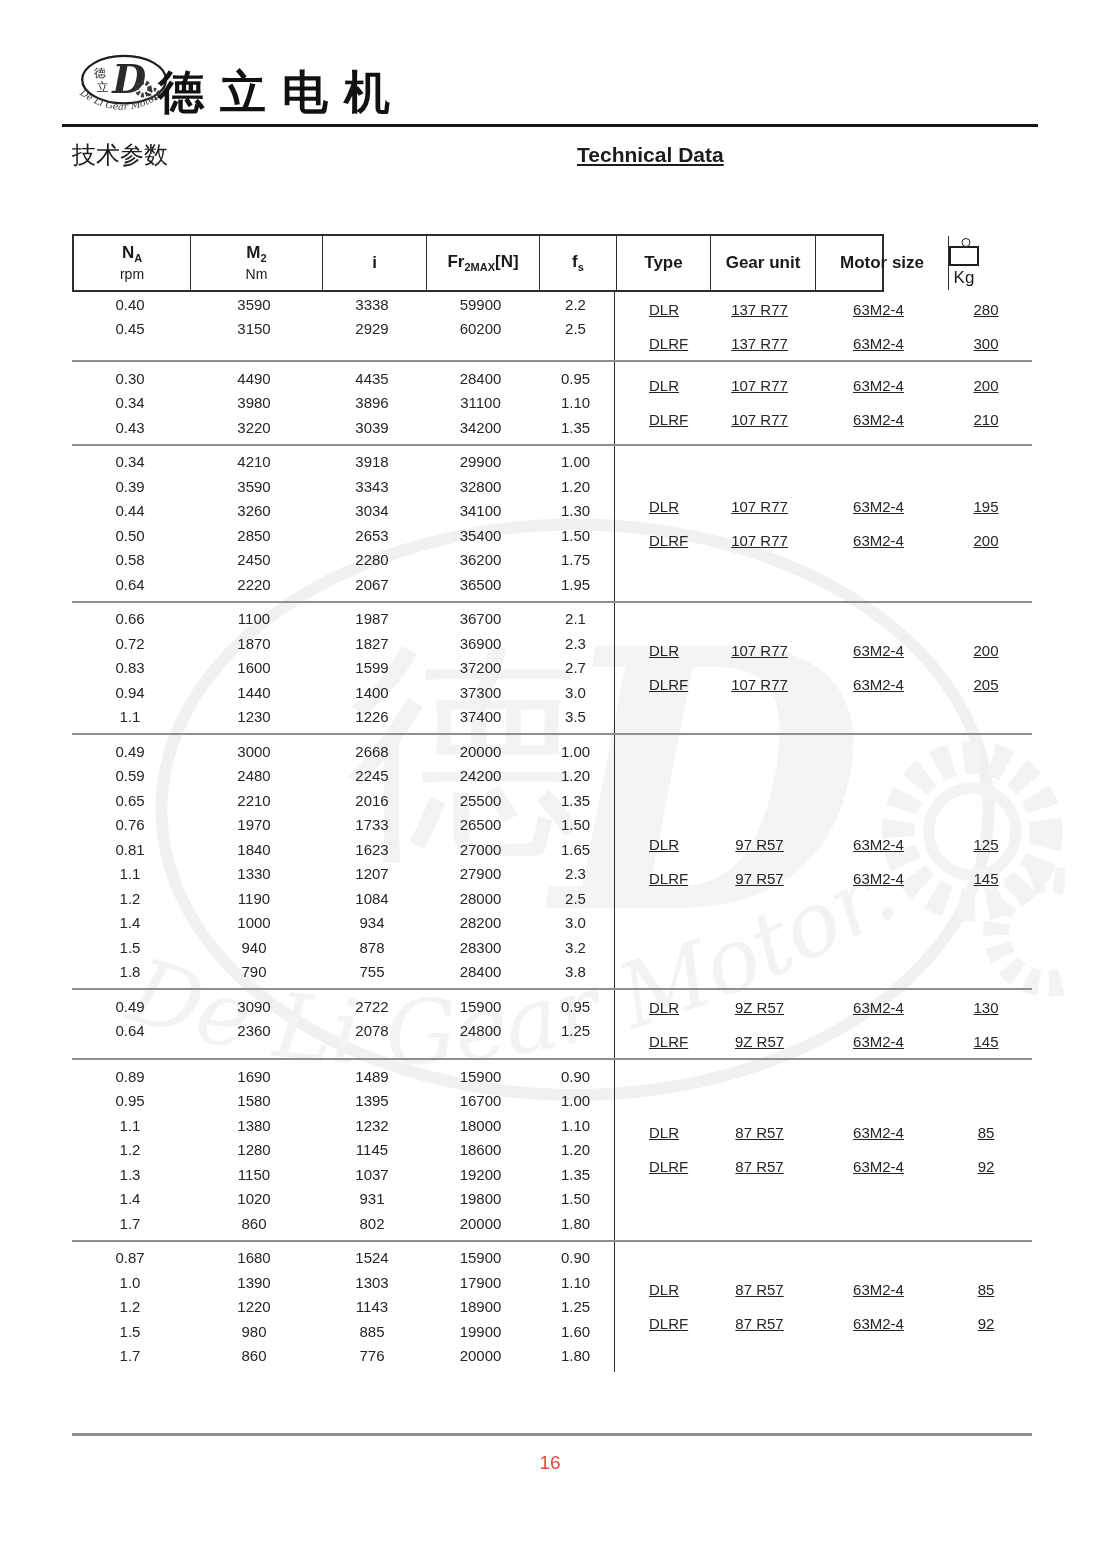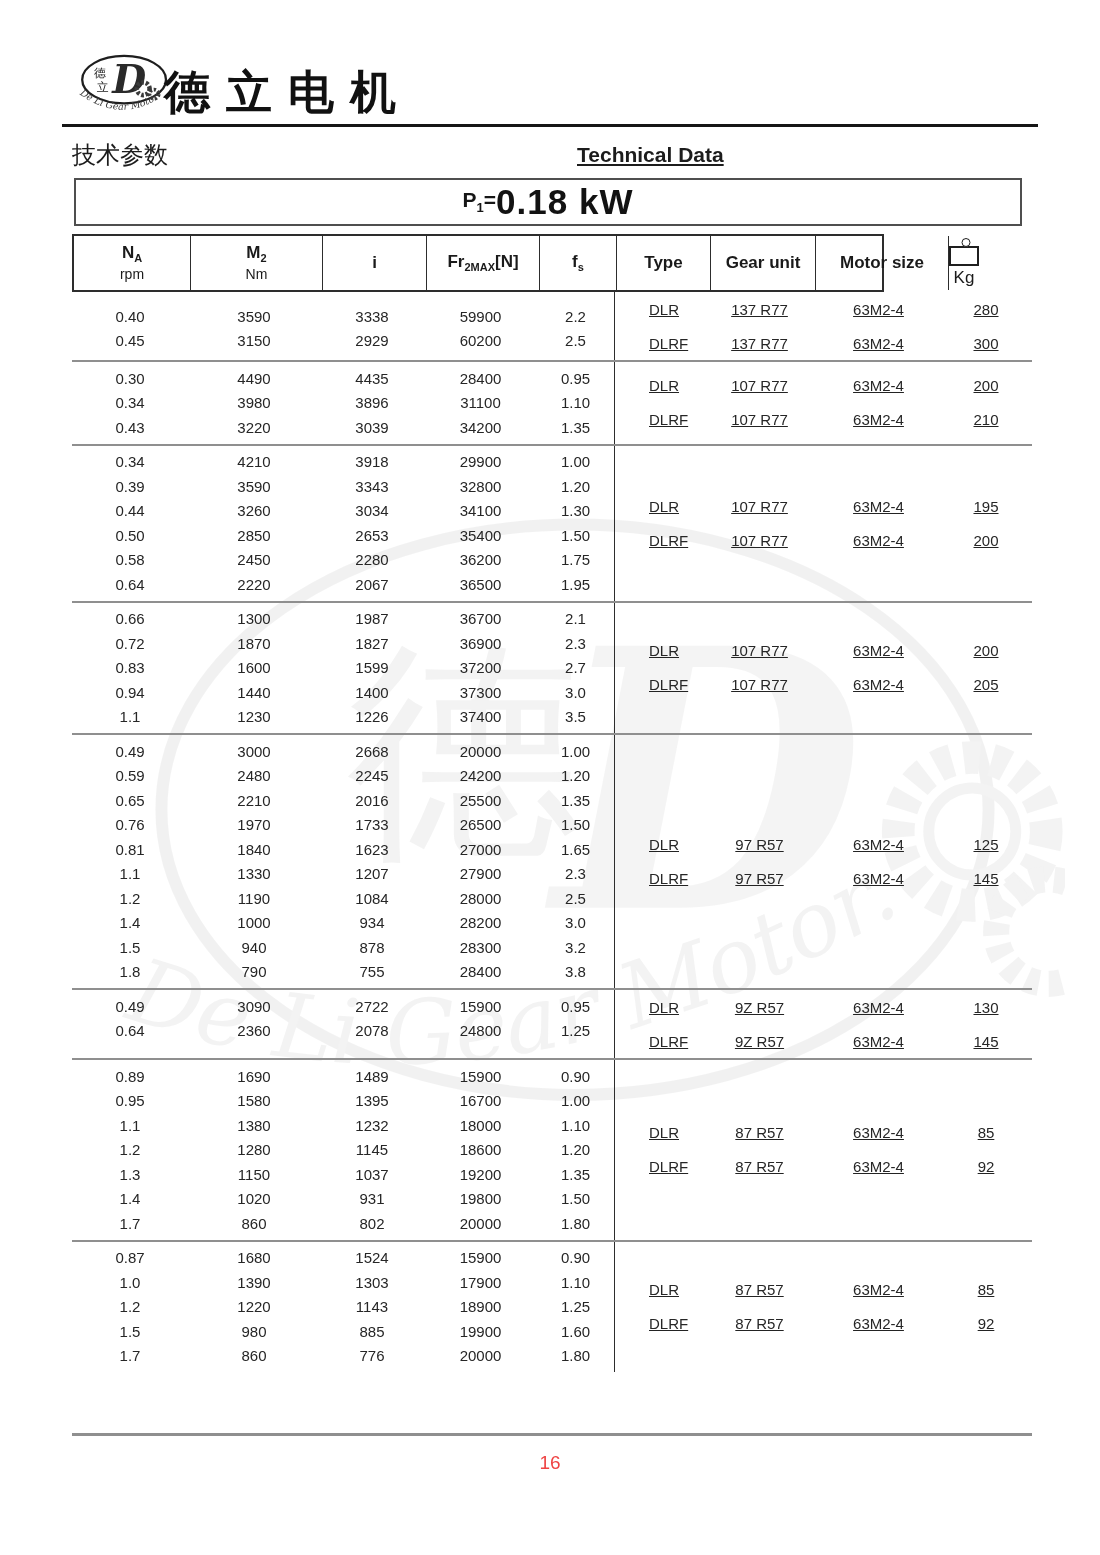--- a/index.html
+++ b/index.html
@@ -8,21 +8,21 @@
     position:relative; width:1100px; height:1555px; margin:0 auto;
     background:#ffffff; overflow:hidden;
     font-family:"Liberation Sans", sans-serif; color:#232323;
   }
   .watermark { position:absolute; opacity:0.075; pointer-events:none; z-index:0; }
   .content-layer { position:absolute; inset:0; z-index:1; }
 
   
   .logo { position:absolute; left:74px; top:52px; }
   .brand-name {
-    position:absolute; left:164px; top:62px;
+    position:absolute; left:158px; top:62px;
     font-family:"DejaVu Serif","Liberation Serif",serif;
     font-weight:bold; font-size:46px; letter-spacing:16px; color:#111;
   }
   .header-rule { position:absolute; left:62px; top:124px; width:976px; height:3px; background:#161616; }
 
   .section-zh { position:absolute; left:72px; top:139px; font-size:24px; font-weight:normal; color:#1c1c1c; }
   .section-en { position:absolute; left:577px; top:143px; font-size:21px; font-weight:bold; color:#1c1c1c;text-decoration:underline; }
 
   .power-box {
     position:absolute; left:74px; top:178px; width:948px; height:48px;
@@ -53,21 +53,21 @@
     content:''; position:absolute; top:-10px; left:58%; transform:translateX(-50%);
     width:7px; height:7px; border:1.5px solid #1f1f1f; border-radius:50%; background:#fff;
   }
   .kg-label { font-size:17px; color:#1a1a1a; }
 
   
   .tbody { position:absolute; left:72px; top:292px; width:960px; }
   .group { display:flex; border-bottom:2px solid #8f8f8f; }
   .group:last-child { border-bottom:none; }
   .group-left { width:542px; padding:4px 0; }
-  .group:first-child .group-left { padding-top:12px; }
+  .group:first-child .group-left { padding-top:0; }
   .group-right {
     width:418px; border-left:1.5px solid #2d2d2d;
     display:flex; flex-direction:column; justify-content:center;text-decoration:underline;
   }
   .row {
     display:grid; grid-template-columns:116px 132px 104px 113px 77px;
     height:24.5px; align-items:center;
   }
   .cell { text-align:center; font-size:15px; color:#262626; }
   .vrow {
@@ -112,24 +112,20 @@
         <textPath href="#logoArc" id="logo-arc-text">De Li Gear Motor</textPath>
       </text>
     </svg>
 
     <div class="brand-name">德立电机</div>
     <div class="header-rule"></div>
 
     <div class="section-zh">技术参数</div>
     <div class="section-en">Technical Data</div>
 
-    <div class="power-box">
-      <span class="power-prefix"><span>P</span><sub>1</sub><span>=</span></span>
-        <span class="power-value">0.18 kW</span>
-    </div>
 
     <div class="thead">
       <div class="hcell">
         <div class="hmain"><span>N</span><sub>A</sub></div>
         <div class="hunit">rpm</div>
       </div>
       <div class="hcell">
         <div class="hmain"><span>M</span><sub>2</sub></div>
         <div class="hunit">Nm</div>
       </div>
@@ -286,21 +282,21 @@
               <div class="vcell">107 R77</div>
               <div class="vcell">63M2-4</div>
               <div class="vcell">200</div>
             </div>
           </div>
         </div>
         <div class="group">
           <div class="group-left">
             <div class="row">
               <div class="cell">0.66</div>
-              <div class="cell">1300</div>
+              <div class="cell">1100</div>
               <div class="cell">1987</div>
               <div class="cell">36700</div>
               <div class="cell">2.1</div>
             </div>
             <div class="row">
               <div class="cell">0.72</div>
               <div class="cell">1870</div>
               <div class="cell">1827</div>
               <div class="cell">36900</div>
               <div class="cell">2.3</div>

